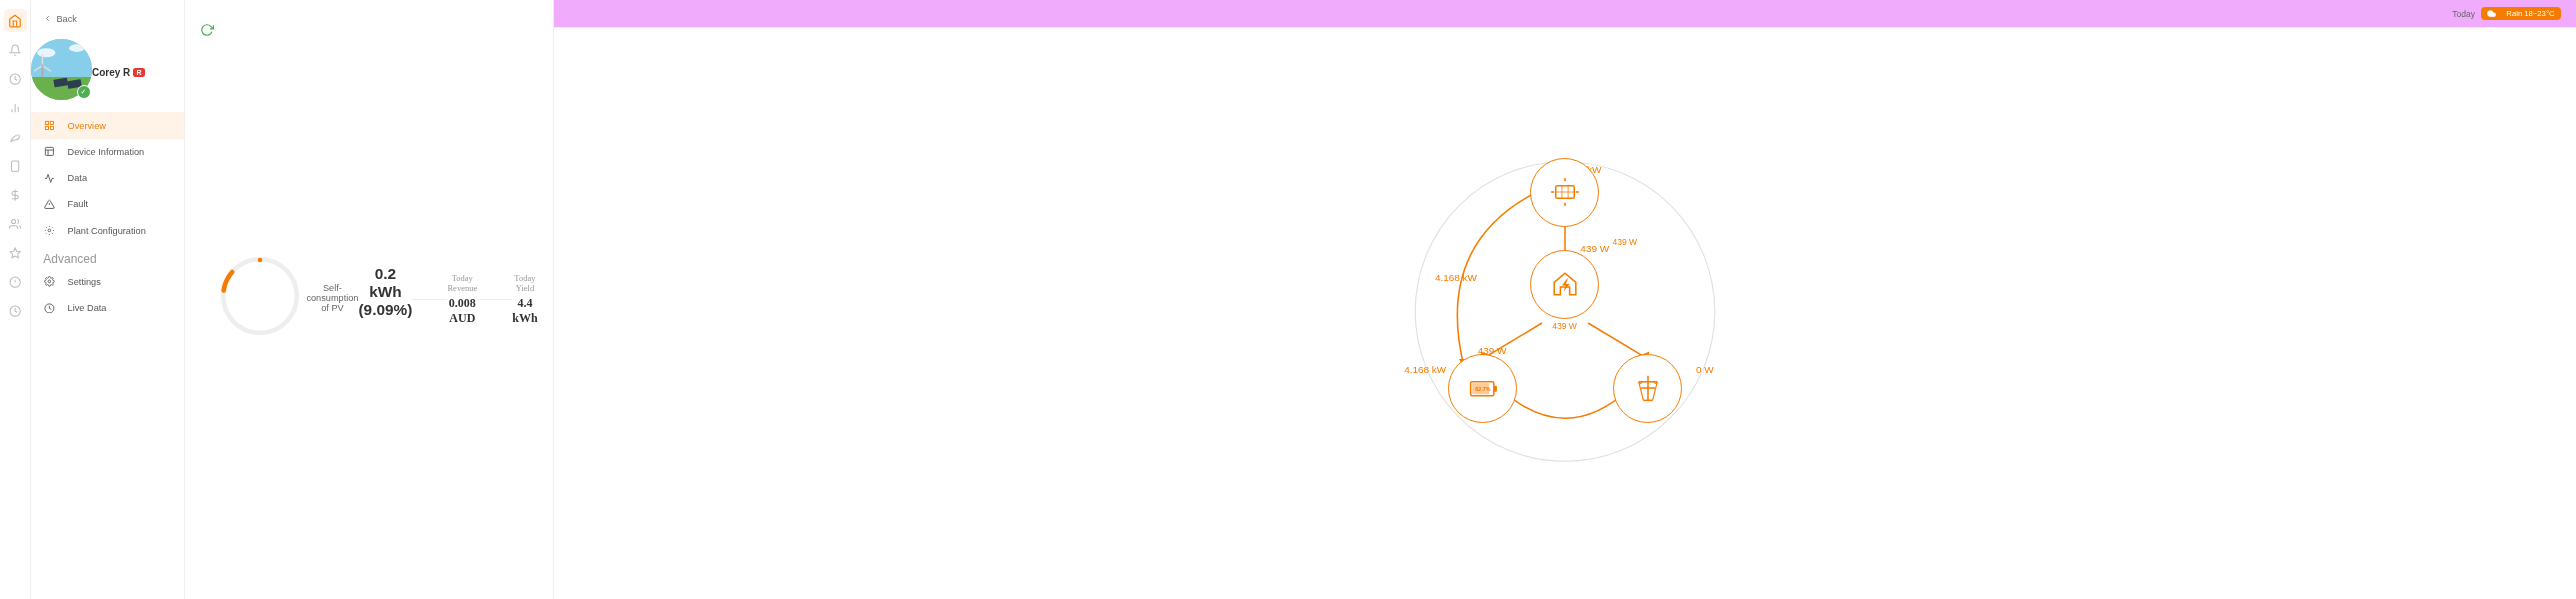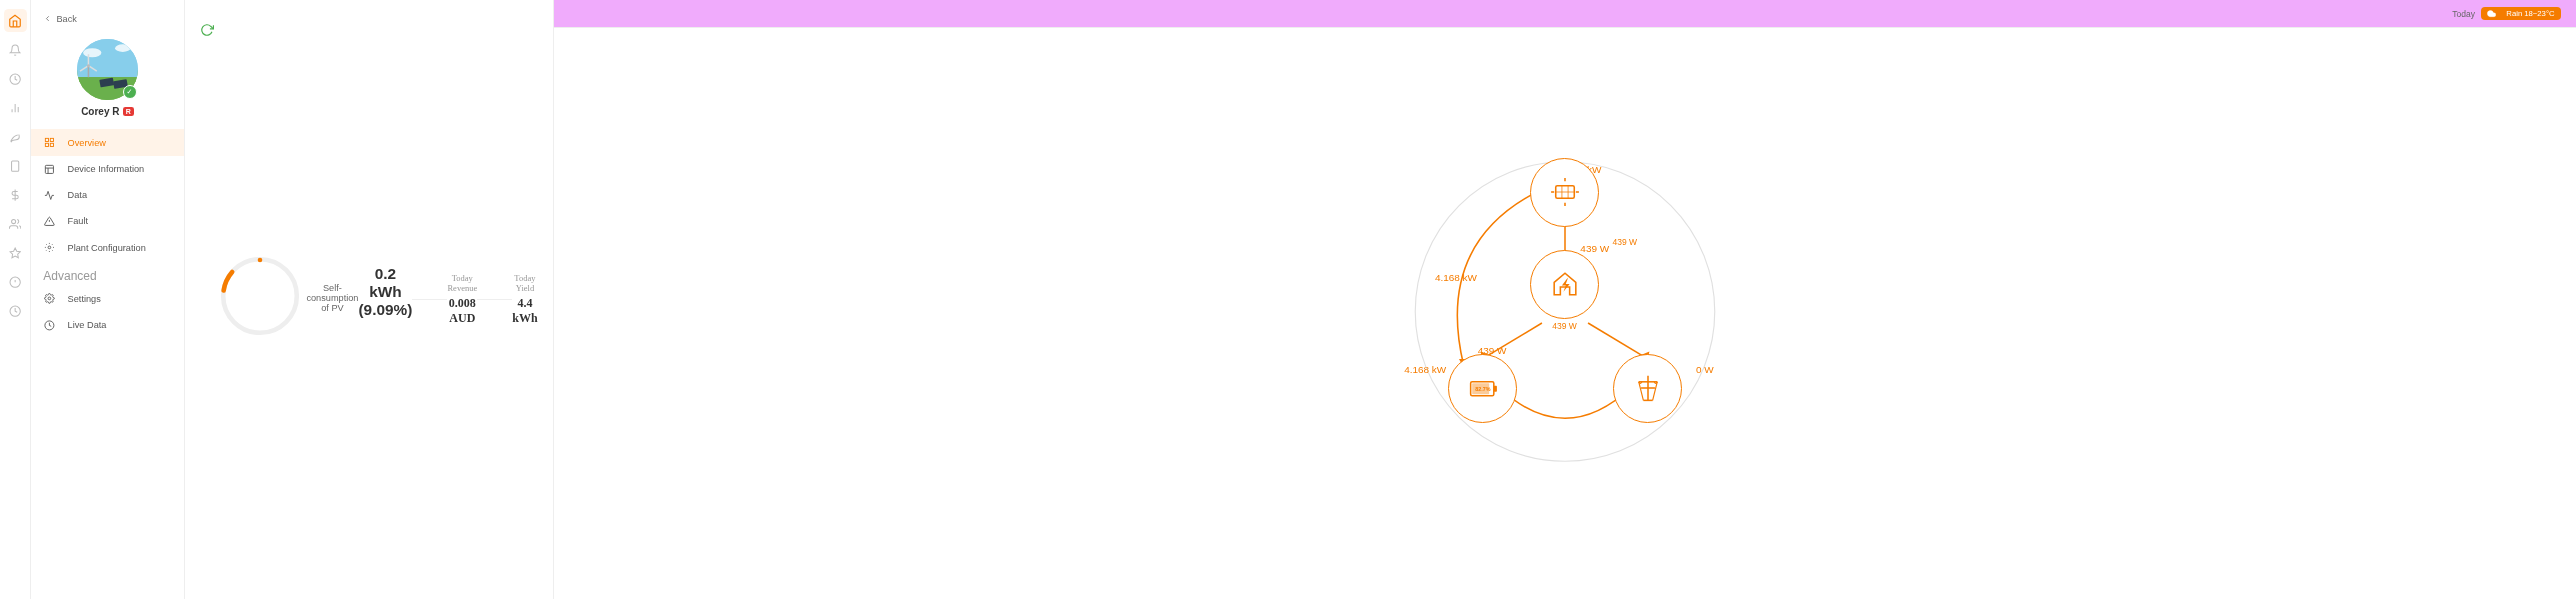--- a/index.html
+++ b/index.html
@@ -55,21 +55,21 @@
       align-items: center;
       gap: 4px;
       padding: 6.1px 12.3px;
       font-size: 9.2px;
       color: #666;
       cursor: pointer;
     }
 
     .user-profile {
       display: flex;
-      flex-direction: column;
+      flex-direction: row;
       align-items: center;
       padding: 9.2px 0 12.3px;
     }
     
     .avatar-scene {
       width: 61px;
       height: 61px;
       position: relative;
       background: linear-gradient(180deg, #87ceeb 50%, #6ab04c 50%);
       border-radius: 50%;

